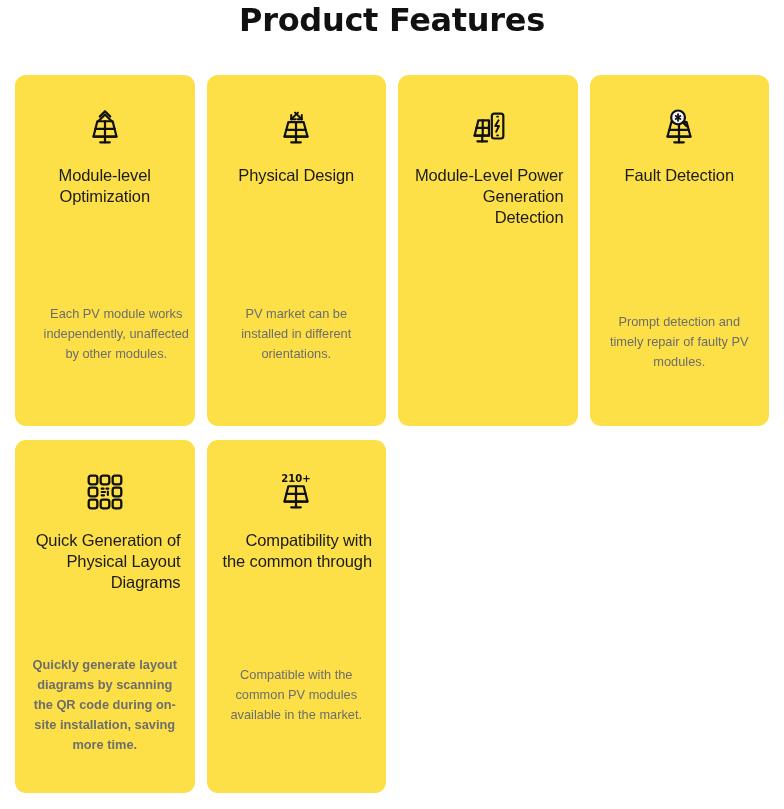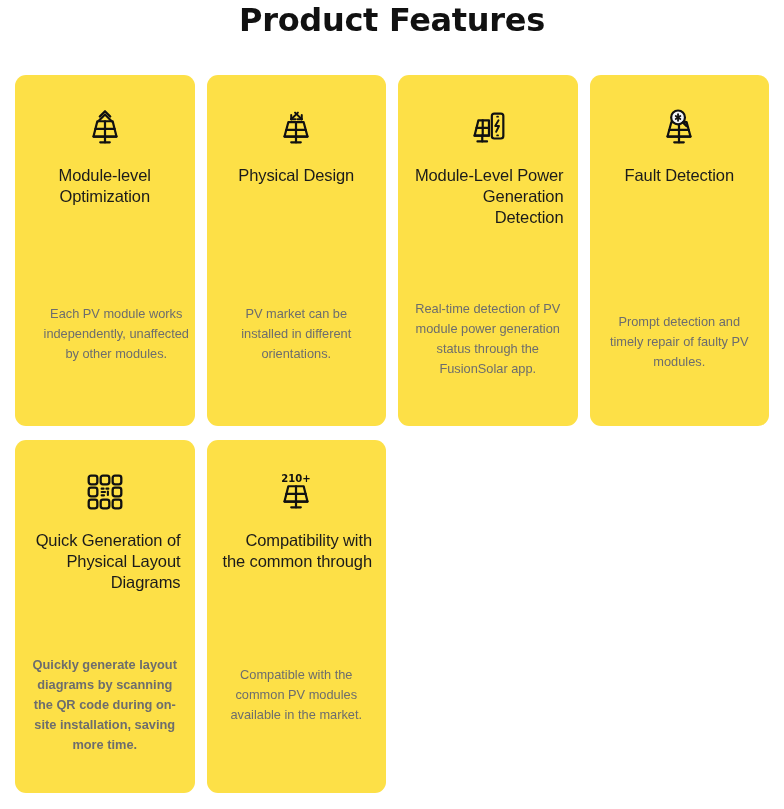--- a/index.html
+++ b/index.html
@@ -165,23 +165,20 @@
           <path d="M18.5 17 L18.5 33"></path>
           <path d="M18 33 L18 39"></path>
           <path d="M13 39 L23 39"></path>
           <rect x="28" y="10" width="12" height="26" rx="2.6"></rect>
           <path d="M35 17 L31.5 23 L35.5 23 L32.5 29" stroke-width="2"></path>
           <path d="M33.5 13.2 L34.5 13.2" stroke-width="1.8"></path>
           <path d="M33.5 32.8 L34.5 32.8" stroke-width="1.8"></path>
         </svg>
       </div>
       <p class="card-heading">Module-Level Power Generation Detection</p>
-      <div class="body-wrap">
-        <p class="card-body">Real-time detection of PV module power generation status through the FusionSolar app.</p>
-      </div>
     </div>
 
     <div class="card row2 r2c2">
       <div class="card-icon">
         <svg width="46" height="46" viewBox="0 0 48 48" fill="none" stroke="#111111" stroke-width="2.3" stroke-linecap="round" stroke-linejoin="round">
           <path d="M12 34 L16 19 L32 19 L36 34 Z"></path>
           <path d="M12 34 L36 34"></path>
           <path d="M14 27 L34 27"></path>
           <path d="M24 19 L24 34"></path>
           <path d="M24 34 L24 40"></path>

